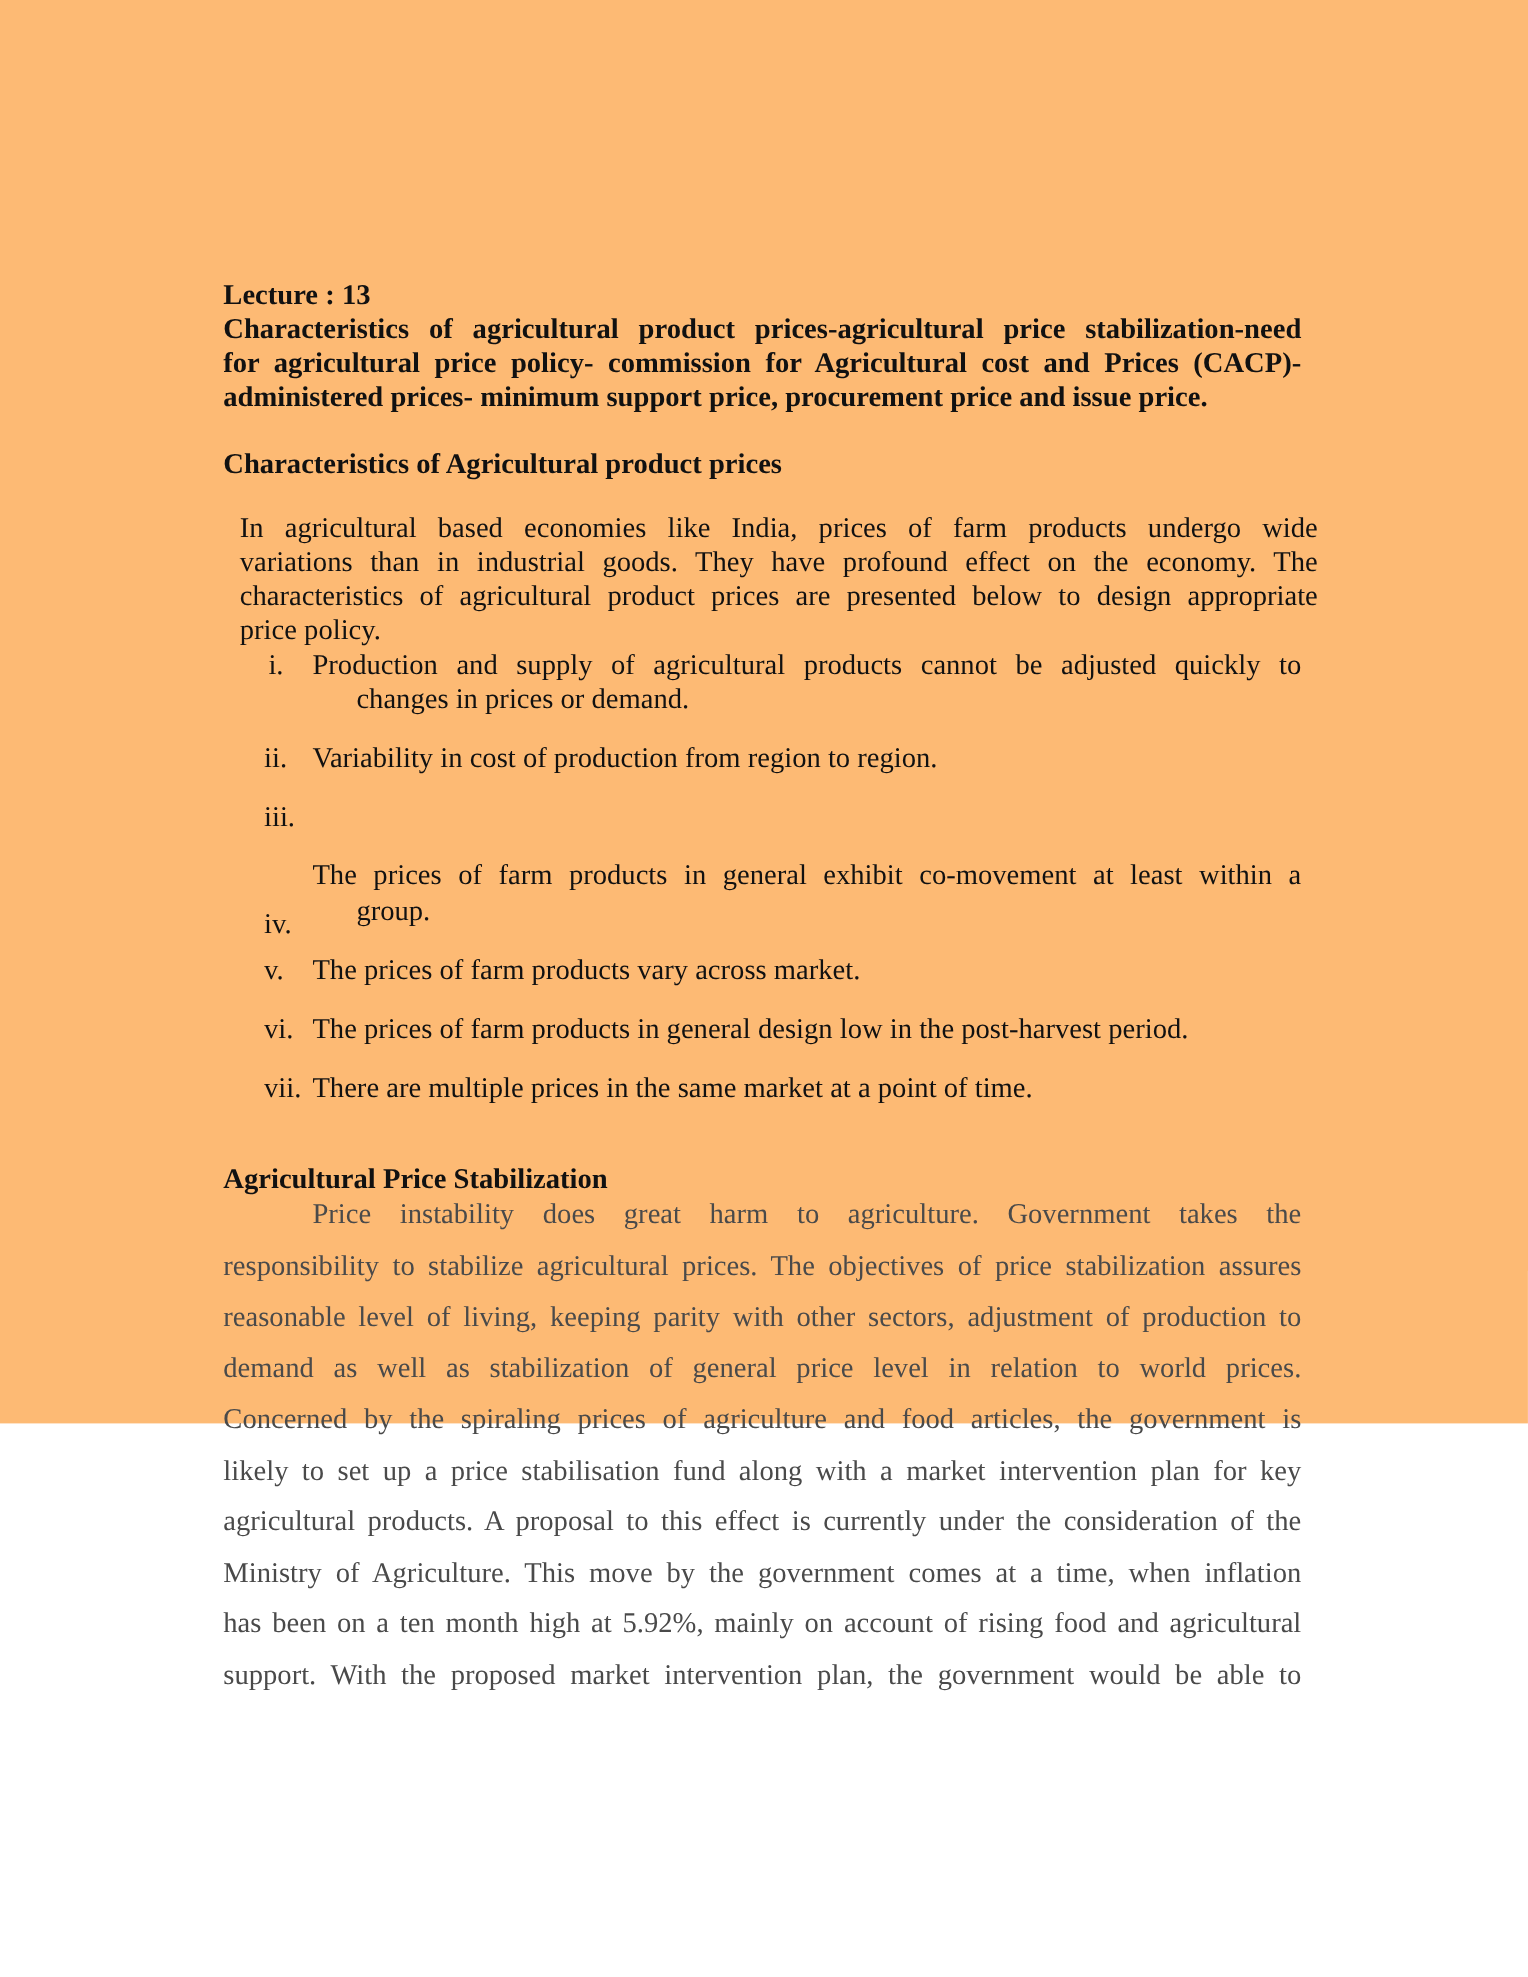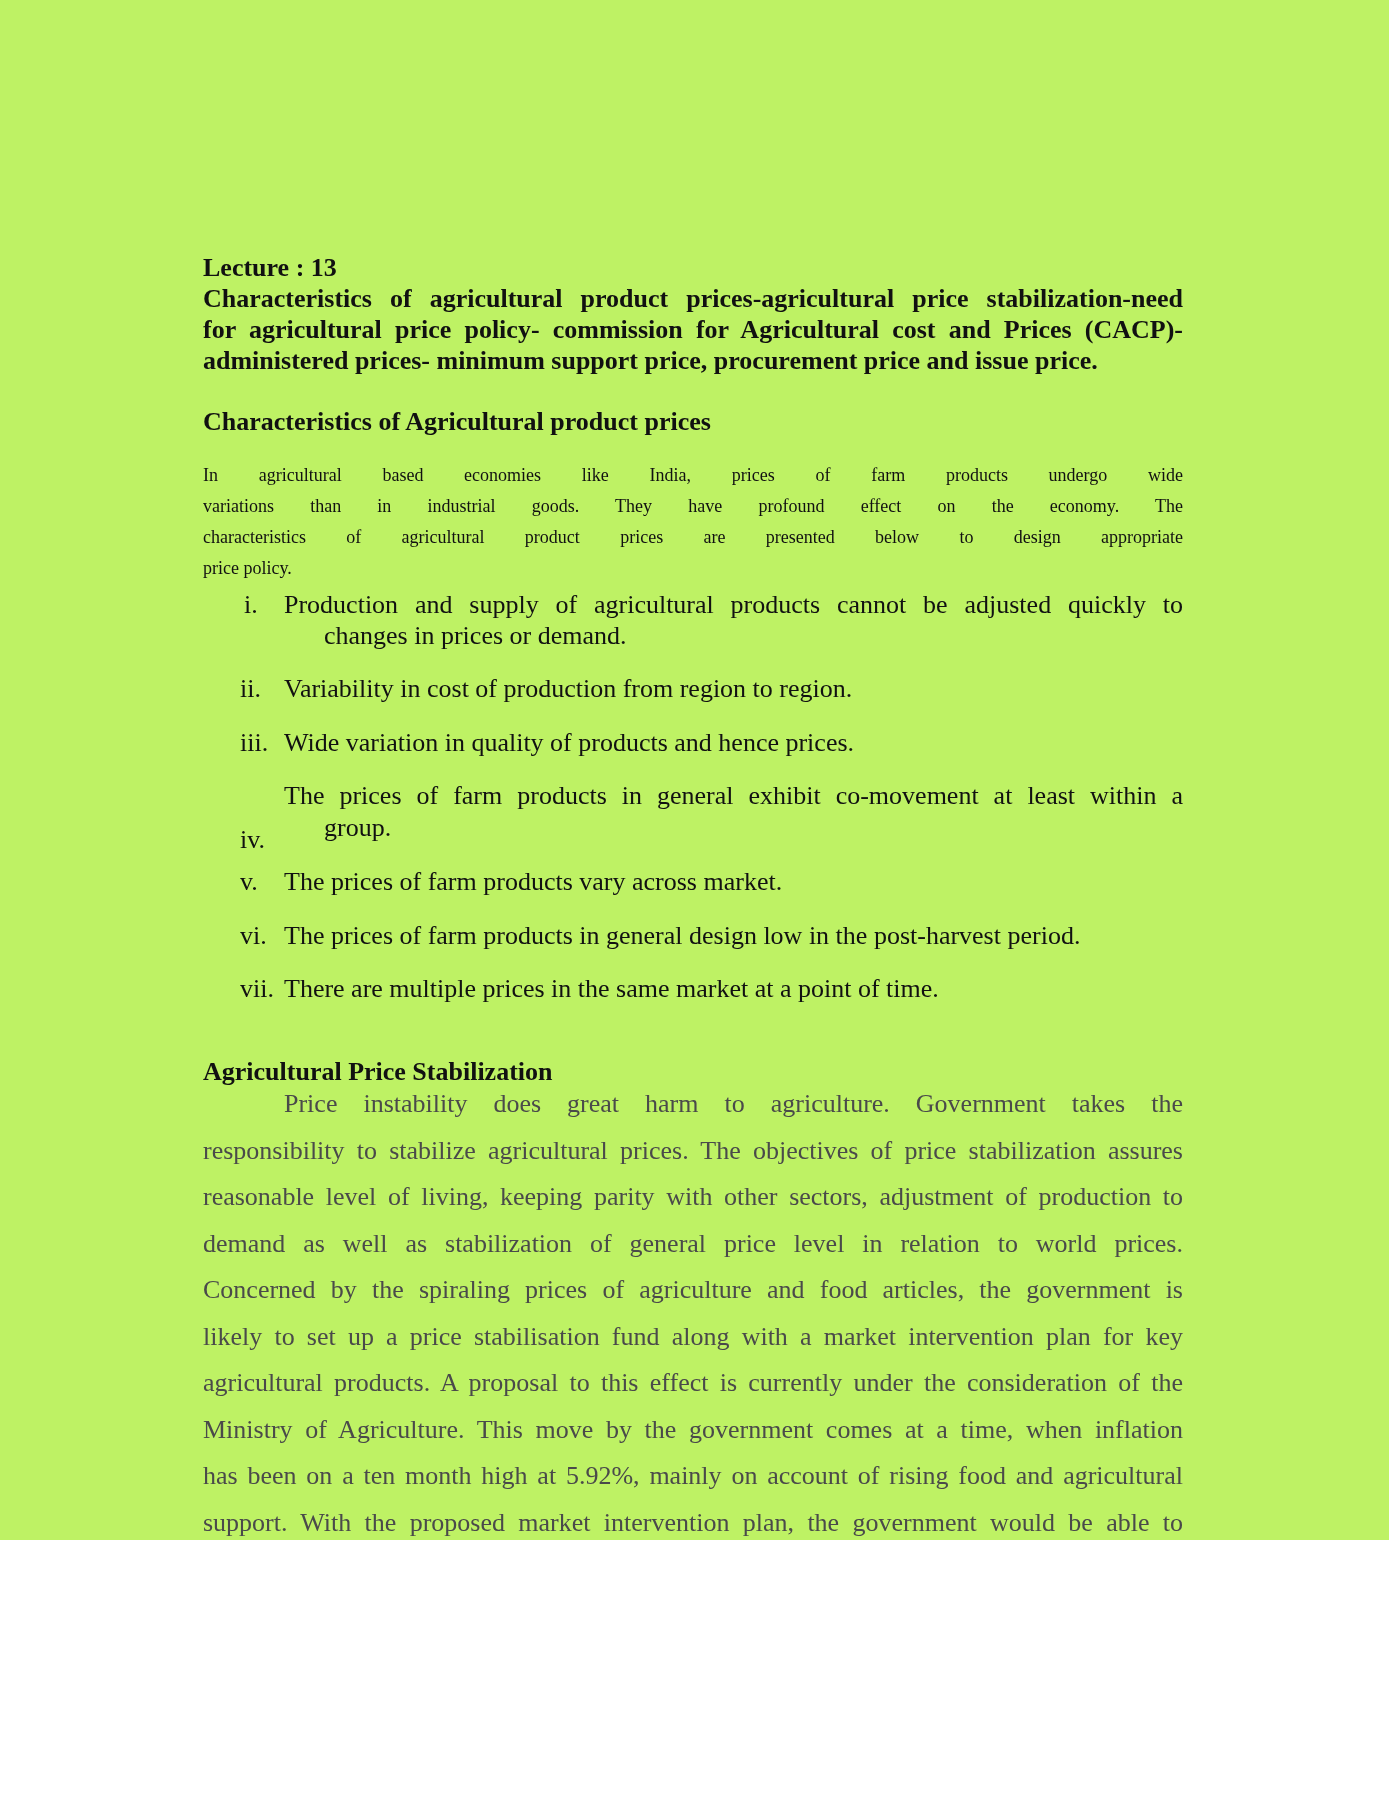--- a/index.html
+++ b/index.html
@@ -1,24 +1,24 @@
 <!DOCTYPE html>
 <html><head>
 <meta charset="utf-8">
 <style>
   html, body { margin: 0; padding: 0; background: #ffffff; }
   body { width: 1389px; height: 1797px; position: relative; overflow: hidden;
          font-family: "Liberation Serif", serif; color: #111; }
-  .page { position: absolute; left: 0; top: 0; width: 1389px; height: 1540px; background: #bef264; text-decoration: underline; }
+  .page { position: absolute; left: 0; top: 0; width: 1389px; height: 1294px; background: #fdba74; text-decoration: underline; }
   .abs { position: absolute; white-space: nowrap; }
   .lecture { left: 203px; top: 253px; font-size: 26px; font-weight: bold; }
   .title-line { left: 203px; font-size: 26px; font-weight: bold; width: 980px; text-align: justify; text-align-last: justify; white-space: nowrap; }
   .title-line.last { text-align-last: left; }
   .h2 { left: 203px; font-size: 26px; font-weight: bold; }
-  .para-line { left: 203px; width: 980px; font-size: 18px; text-align: justify; text-align-last: justify; }
+  .para-line { left: 218px; width: 980px; font-size: 26px; text-align: justify; text-align-last: justify; }
   .para-line.last { text-align-last: left; }
   .list-num { left: 240px; font-size: 26px; width: 44px; }
   .list-text { left: 284px; width: 899px; font-size: 26px; text-align: justify; text-align-last: justify; }
   .list-text.last { text-align-last: left; }
   .list-cont { left: 324px; font-size: 26px; }
   .gray-line { left: 203px; width: 980px; font-size: 26px; text-align: justify; text-align-last: justify; color: #4a4a4a; }
   .gray-line.first { left: 284px; width: 899px; }
 </style>
 </head>
 <body>
@@ -39,21 +39,20 @@
   <div class="abs para-line last" style="top:558px;">price policy.</div>
 
   <div class="abs list-num" style="top:590px; left:244px;">i.</div>
   <div class="abs list-text" style="top:590px;">Production and supply of agricultural  products cannot be adjusted quickly to</div>
   <div class="abs list-cont" style="top:621px;">changes in prices or demand.</div>
 
   <div class="abs list-num" style="top:674px;">ii.</div>
   <div class="abs list-text last" style="top:674px;">Variability in cost of production from region to region.</div>
 
   <div class="abs list-num" style="top:728px;">iii.</div>
-  <div class="abs list-text last" style="top:728px;">Wide variation in quality of products and hence prices.</div>
 
   <div class="abs list-num" style="top:825px;">iv.</div>
   <div class="abs list-text" style="top:781px;">The prices of farm products in general exhibit co-movement at least within a</div>
   <div class="abs list-cont" style="top:813px;">group.</div>
 
   <div class="abs list-num" style="top:867px;">v.</div>
   <div class="abs list-text last" style="top:867px;">The prices of farm products vary across market.</div>
 
   <div class="abs list-num" style="top:921px;">vi.</div>
   <div class="abs list-text last" style="top:921px;">The prices of farm products in general design low in the post-harvest period.</div>

